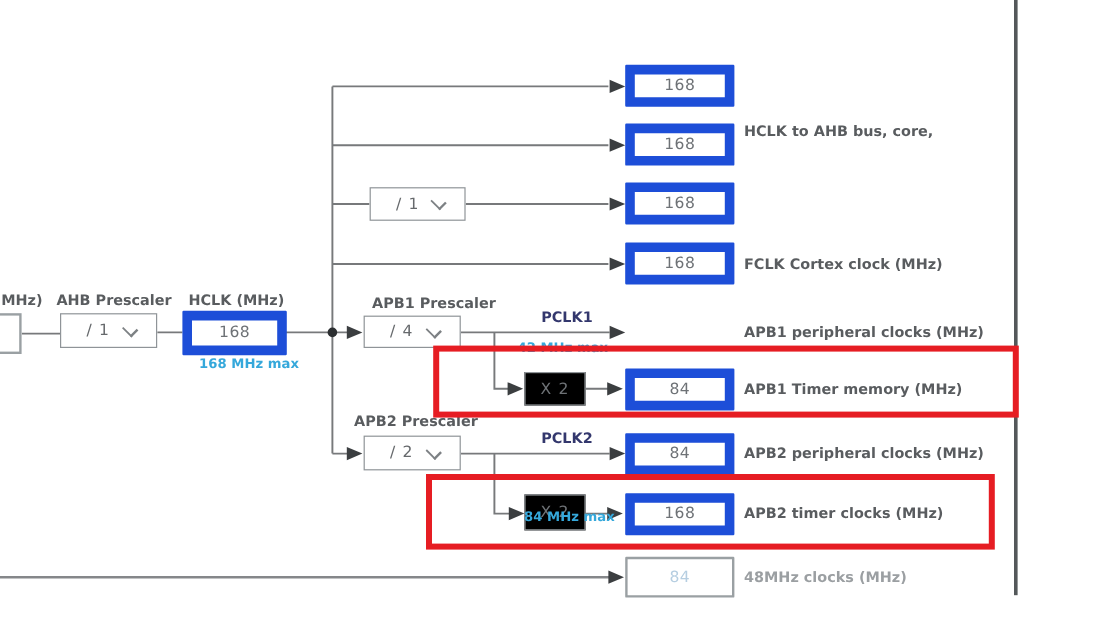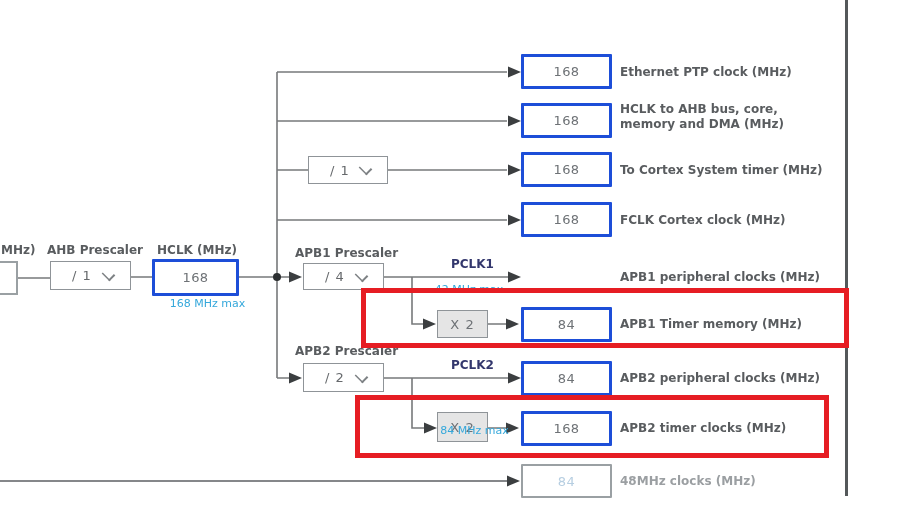--- a/index.html
+++ b/index.html
@@ -1,41 +1,41 @@
 <!DOCTYPE html>
 <html><head>
 <meta charset="utf-8">
 <style>
   html,body{margin:0;padding:0;background:#fff;}
   #canvas{position:relative;width:915px;height:516px;background:#ffffff;overflow:hidden;
           font-family:"DejaVu Sans","Liberation Sans",sans-serif;}
   svg.wires{position:absolute;left:0;top:0;z-index:1;}
   
   .valbox{position:absolute;z-index:2;box-sizing:border-box;width:91px;height:35px;
-          background:#fff;border:3px solid #1d4ed8;border-radius:1px;
+          background:#fff;border:8px solid #1d4ed8;border-radius:1px;
           color:#6e7276;font-size:13px;text-align:center;display:flex;
           align-items:center;justify-content:center;letter-spacing:.4px;}
   .valbox.disabled{border:2px solid #9aa0a3;color:#b6cee1;}
   
   .dropdown{position:absolute;z-index:2;box-sizing:border-box;background:#fff;
             border:1.5px solid #8f9498;color:#66696c;font-size:13px;
             display:flex;align-items:center;}
   .dropdown .dval{padding-left:21px;letter-spacing:1px;}
   .chev{position:absolute;right:16px;top:50%;width:9px;height:9px;margin-top:-7px;
         border-right:2px solid #7d8184;border-bottom:2px solid #7d8184;
         transform:rotate(45deg) scaleY(.75);}
   
-  .multbox{position:absolute;z-index:2;box-sizing:border-box;background:#e5e5e5;
+  .multbox{position:absolute;z-index:2;box-sizing:border-box;background:#000000;
            border:1.5px solid #8f9498;color:#6e7276;font-size:13px;
            display:flex;align-items:center;justify-content:center;letter-spacing:1px;}
   
   .lbl{position:absolute;z-index:3;color:#595c5f;font-size:12px;font-weight:700;
        white-space:nowrap;}
   .lbl.gray{color:#9b9fa2;}
-  .cyantext{position:absolute;z-index:3;color:#35a8db;font-size:11px;font-weight:400;
+  .cyantext{position:absolute;z-index:3;color:#35a8db;font-size:11px;font-weight:700;
             text-align:center;white-space:nowrap;}
   .navytext{position:absolute;z-index:3;color:#33376d;font-size:12px;font-weight:700;
             text-align:left;white-space:nowrap;}
   .twoline{position:absolute;z-index:3;color:#595c5f;font-size:12px;font-weight:700;
            line-height:15px;overflow:hidden;white-space:nowrap;}
   
   .redbox{position:absolute;z-index:10;box-sizing:border-box;border:5px solid #e61d23;
           pointer-events:none;background:transparent;}
   
   .panel-line{position:absolute;z-index:5;background:#54585a;}
@@ -83,21 +83,21 @@
 
   <div class="lbl" style="left:155px;top:243px;width:84px;text-align:center;">HCLK (MHz)</div>
   <div class="valbox" style="left:152px;top:259px;width:87px;height:37px;">168</div>
   <div class="cyantext" style="left:160px;top:297px;width:95px;">168 MHz max</div>
 
   <div class="dropdown" style="left:308px;top:156px;width:80px;height:28px;">
     <span class="dval">/ 1</span>
     <span class="chev"></span>
   </div>
 
-  <div class="lbl" style="left:295px;top:246px;">APB1 Prescaler</div>
+  <div class="lbl" style="left:310px;top:246px;">APB1 Prescaler</div>
   <div class="dropdown" style="left:303px;top:263px;width:81px;height:27px;">
     <span class="dval">/ 4</span>
     <span class="chev"></span>
   </div>
   <div class="navytext" style="left:451px;top:257px;width:60px;">PCLK1</div>
   <div class="cyantext" style="left:423px;top:283px;width:92px;">42 MHz max</div>
   <div class="multbox" style="left:437px;top:310px;width:51px;height:28px;">X 2</div>
 
   <div class="lbl" style="left:295px;top:344px;">APB2 Prescaler</div>
   <div class="dropdown" style="left:303px;top:363px;width:81px;height:29px;">
@@ -110,26 +110,23 @@
 
   <div class="valbox" style="left:521px;top:54px;">168</div>
   <div class="valbox" style="left:521px;top:103px;">168</div>
   <div class="valbox" style="left:521px;top:152px;">168</div>
   <div class="valbox" style="left:521px;top:202px;">168</div>
   <div class="valbox" style="left:521px;top:307px;">84</div>
   <div class="valbox" style="left:521px;top:361px;">84</div>
   <div class="valbox" style="left:521px;top:411px;">168</div>
   <div class="valbox disabled" style="left:521px;top:464px;height:34px;">84</div>
 
-  <div class="lbl" style="left:620px;top:65px;">Ethernet PTP clock (MHz)</div>
   <div class="twoline" style="left:620px;top:102px;width:225px;height:29px;">
     <div>HCLK to AHB bus, core,</div>
-    <div>memory and DMA (MHz)</div>
   </div>
-  <div class="lbl" style="left:620px;top:163px;">To Cortex System timer (MHz)</div>
   <div class="lbl" style="left:620px;top:213px;">FCLK Cortex clock (MHz)</div>
   <div class="lbl" style="left:620px;top:270px;">APB1 peripheral clocks (MHz)</div>
   <div class="lbl" style="left:620px;top:317px;">APB1 Timer memory (MHz)</div>
   <div class="lbl" style="left:620px;top:371px;">APB2 peripheral clocks (MHz)</div>
   <div class="lbl" style="left:620px;top:421px;">APB2 timer clocks (MHz)</div>
   <div class="lbl gray" style="left:620px;top:474px;">48MHz clocks (MHz)</div>
 
   <div class="redbox" style="left:361px;top:288px;width:488px;height:60px;"></div>
   <div class="redbox" style="left:355px;top:395px;width:474px;height:63px;"></div>
 

